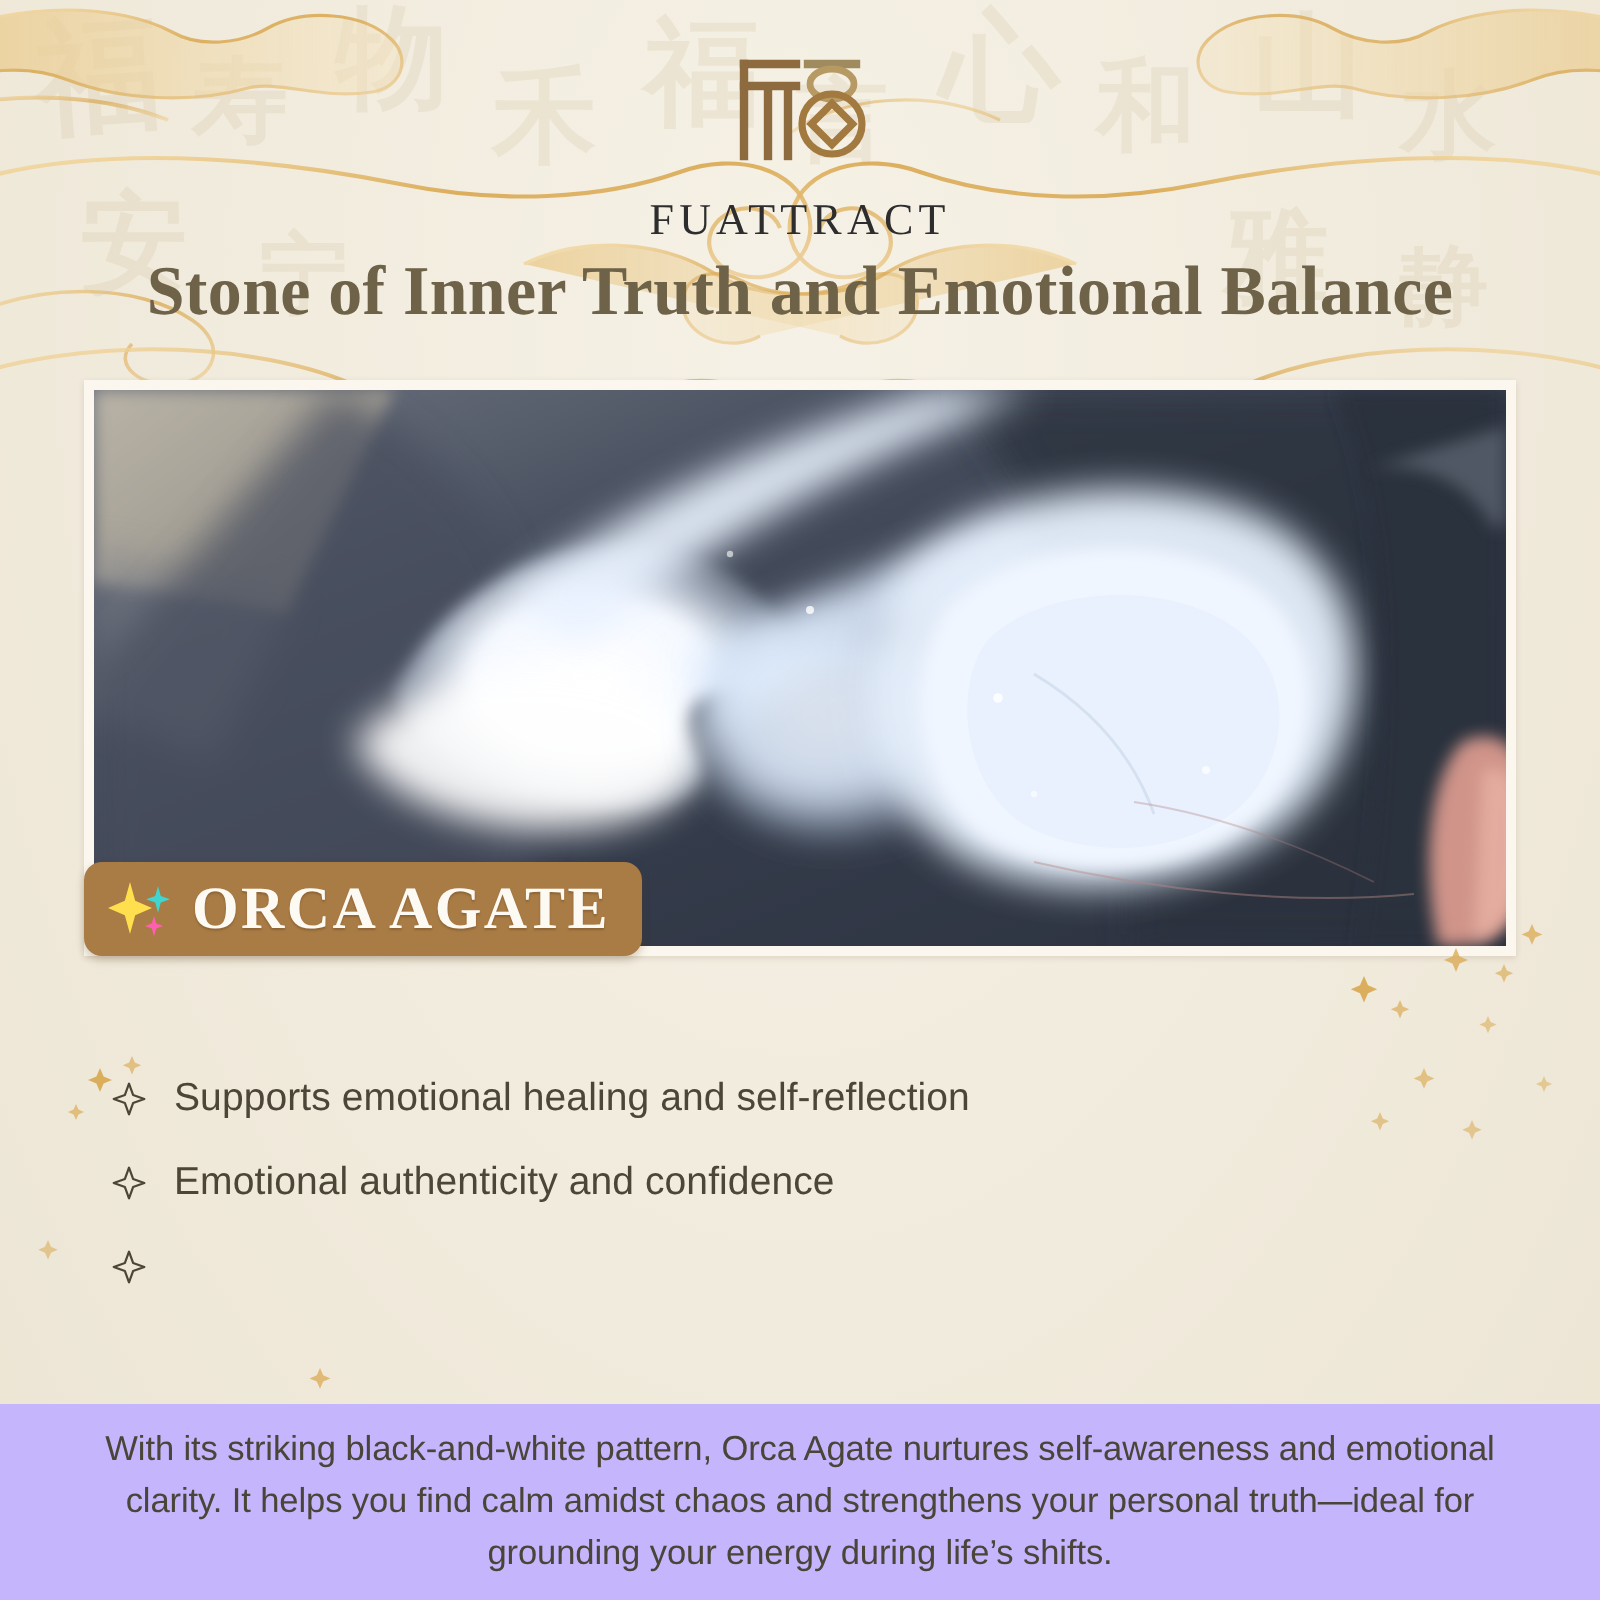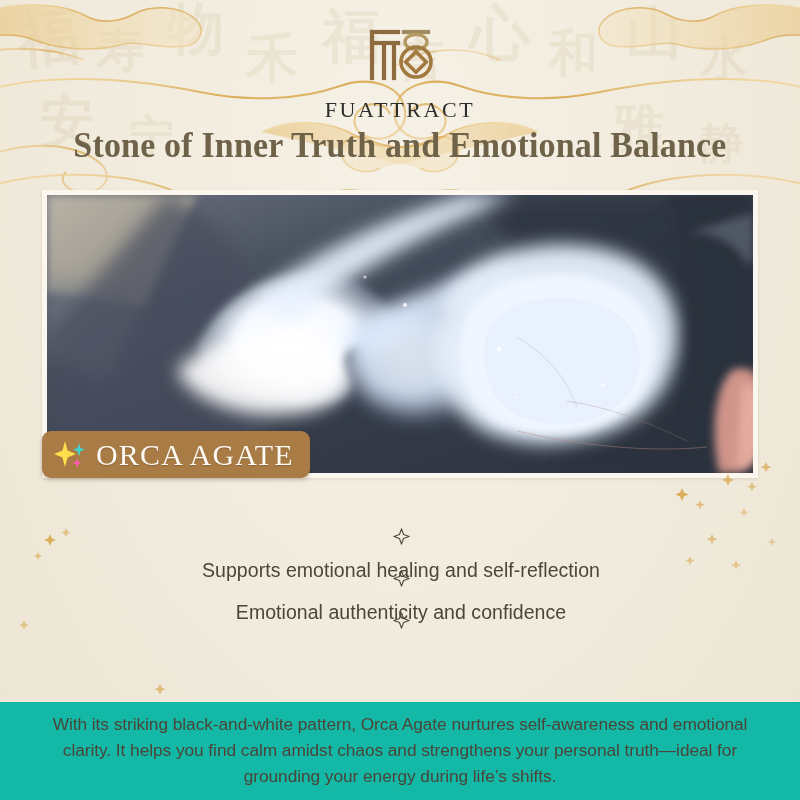--- a/index.html
+++ b/index.html
@@ -101,40 +101,39 @@
     align-items: center;
     gap: 9px;
     padding: 0 16px 0 11px;
     background: #a97b45;
     border-radius: 9px;
     box-shadow: 0 2px 4px rgba(90,65,30,0.25);
   }
   .badge-sparkle { display:block; }
   .badge-text {
     font-family: "Liberation Serif", serif;
-    font-weight: 400;
+    font-weight: 700;
     font-size: 30px;
     letter-spacing: 1.2px;
     color: #fdfaf4;
     line-height: 1;
     text-shadow: 0 1px 1px rgba(90,60,25,0.35);
   }
 
   
   .bullets {
     position: absolute;
     left: 56px; top: 528px;
     width: 690px;
   }
   .bullet-row {
     display: flex;
     align-items: center;
     gap: 14px;
     height: 42px;
-    flex-direction: column;
   }
   .bullet-icon {
     flex: 0 0 auto;
     width: 17px; height: 17px;
     display: block;
   }
   .bullet-text {
     font-family: "Liberation Sans", sans-serif;
     font-size: 19.5px;
     color: #4b4638;
@@ -142,21 +141,21 @@
   }
 
   
   .confetti { position:absolute; left:0; top:0; width:800px; height:800px; pointer-events:none; }
 
   
   .footer {
     position: absolute;
     left: 0; top: 702px;
     width: 800px; height: 98px;
-    background: #14b8a6;
+    background: #c4b5fd;
     display: flex;
     align-items: center;
     justify-content: center;
   }
   .footer-inner {
     width: 740px;
     text-align: center;
     font-family: "Liberation Sans", sans-serif;
     font-size: 17.3px;
     line-height: 1.5;

